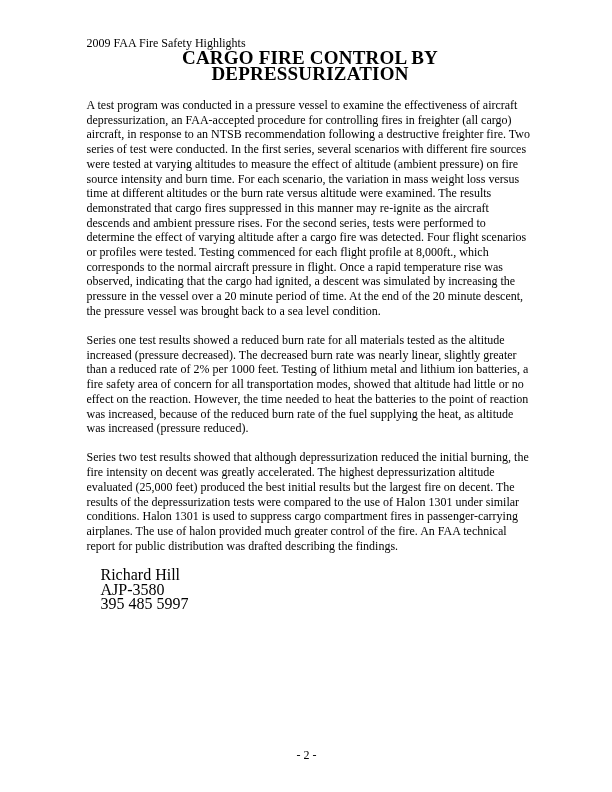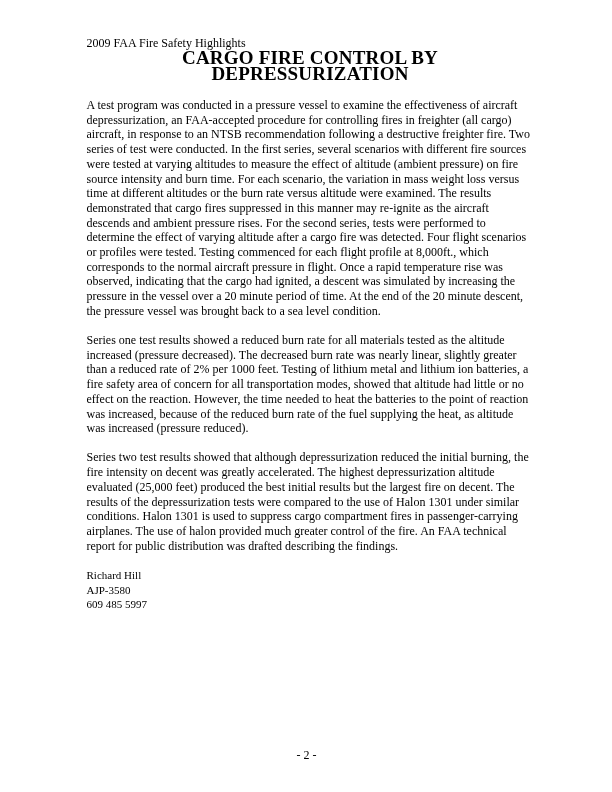--- a/index.html
+++ b/index.html
@@ -40,22 +40,23 @@
     margin-top: 16px;
   }
   .body-text p {
     margin: 0 0 14.5px 0;
     font-size: 12px;
     line-height: 14.7px;
     text-align: left;
   }
   .signature {
     margin-top: 0;
-    font-size: 11px;
+    font-size: 16px;
     line-height: 14.7px;
+    margin-left: 14px;
   }
   .signature div {
     margin: 0;
   }
   .footer {
     position: absolute;
     left: 0;
     top: 748px;
     width: 612px;
     text-align: center;
@@ -75,19 +76,19 @@
 
     <div class="body-text">
       <p>A test program was conducted in a pressure vessel to examine the effectiveness of aircraft depressurization, an FAA-accepted procedure for controlling fires in freighter (all cargo) aircraft, in response to an NTSB recommendation following a destructive freighter fire. Two series of test were conducted. In the first series, several scenarios with different fire sources were tested at varying altitudes to measure the effect of altitude (ambient pressure) on fire source intensity and burn time.  For each scenario, the variation in mass weight loss versus time at different altitudes or the burn rate versus altitude were examined. The results demonstrated that cargo fires suppressed in this manner may re-ignite as the aircraft descends and ambient pressure rises. For the second series, tests were performed to determine the effect of varying altitude after a cargo fire was detected. Four flight scenarios or profiles were tested.  Testing commenced for each flight profile at 8,000ft., which corresponds to the normal aircraft pressure in flight.  Once a rapid temperature rise was observed, indicating that the cargo had ignited, a descent was simulated by increasing the pressure in the vessel over a 20 minute period of time.  At the end of the 20 minute descent, the pressure vessel was brought back to a sea level condition.</p>
       <p>Series one test results showed a reduced burn rate for all materials tested as the altitude increased (pressure decreased).  The decreased burn rate was nearly linear, slightly greater than a reduced rate of 2% per 1000 feet. Testing of lithium metal and lithium ion batteries, a fire safety area of concern for all transportation modes, showed that altitude had little or no effect on the reaction. However, the time needed to heat the batteries to the point of reaction was increased, because of the reduced burn rate of the fuel supplying the heat, as altitude was increased (pressure reduced).</p>
       <p>Series two test results showed that although depressurization reduced the initial burning, the fire intensity on decent was greatly accelerated. The highest depressurization altitude evaluated (25,000 feet) produced the best initial results but the largest fire on decent. The results of the depressurization tests were compared to the use of Halon 1301 under similar conditions. Halon 1301 is used to suppress cargo compartment fires in passenger-carrying airplanes. The use of halon provided much greater control of the fire.  An FAA technical report for public distribution was drafted describing the findings.</p>
     </div>
 
     <div class="signature">
       <div>Richard Hill</div>
       <div>AJP-3580</div>
-      <div>609 485 5997</div>
+      <div>395 485 5997</div>
     </div>
 
   </div>
 
   <div class="footer">- 2 -</div>
 </div>
 
 </body></html>

